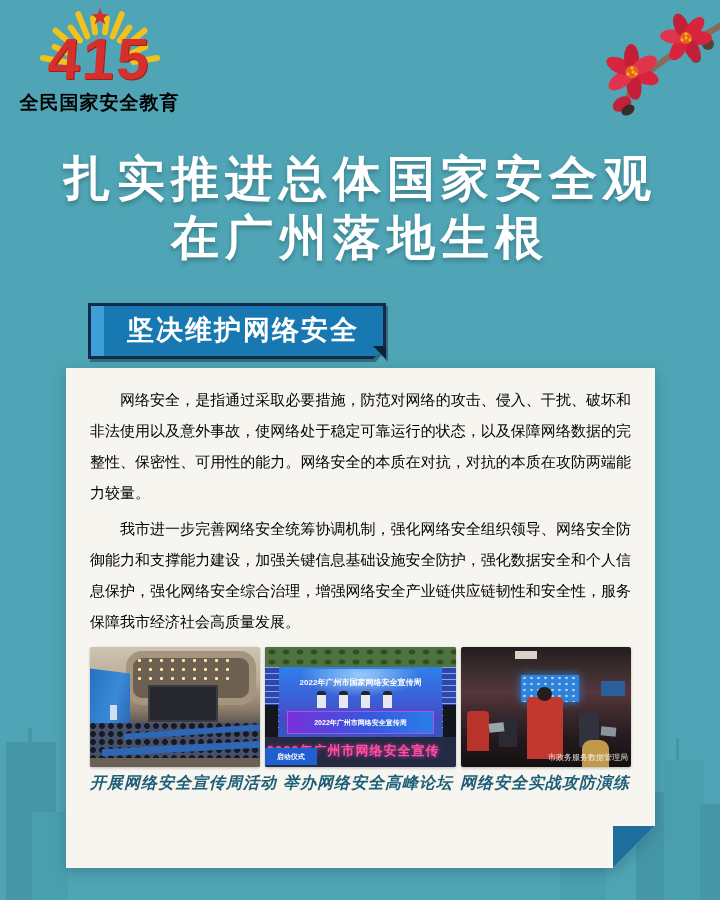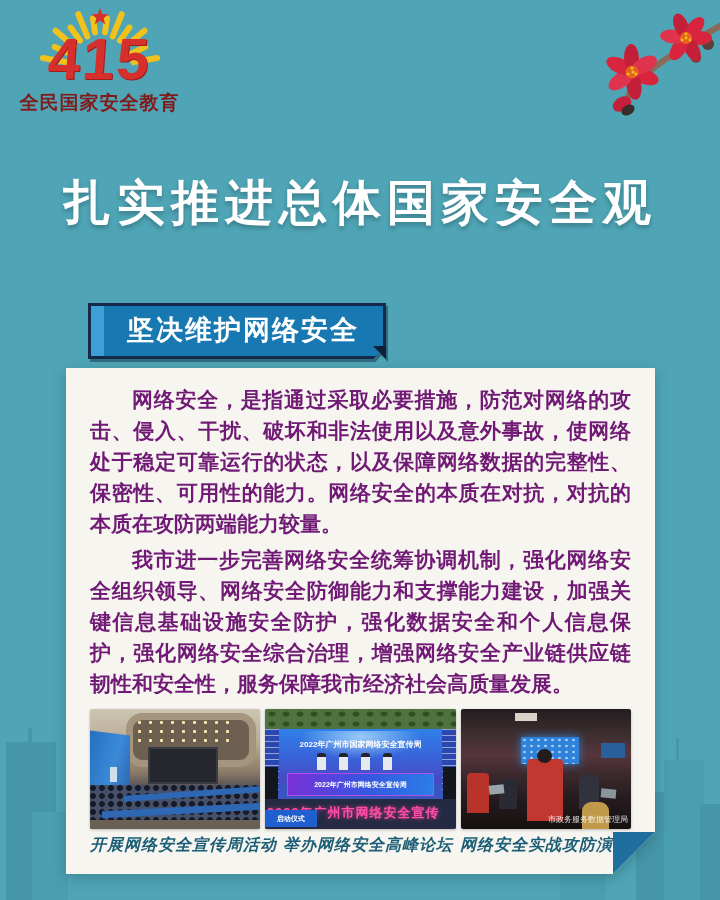--- a/index.html
+++ b/index.html
@@ -16,49 +16,49 @@
   .logo{position:absolute;left:12px;top:4px;width:175px;height:112px;}
   .logo svg{position:absolute;left:0;top:0;}
   .logo-number{
     position:absolute;left:0;right:0;top:26px;text-align:center;
     font-size:58px;font-weight:bold;color:#D6302C;
     transform:skewX(-4deg);letter-spacing:2px;line-height:1;
     text-shadow:1px 1px 0 #a01d1d;
   }
   .logo-subtitle{
     position:absolute;left:0;right:0;top:86px;text-align:center;
-    font-size:19px;font-weight:bold;color:#7f1d1d;letter-spacing:1px;
+    font-size:19px;font-weight:bold;color:#000000;letter-spacing:1px;
   }
   
   .flowers{position:absolute;right:0;top:0;width:150px;height:135px;}
   
   .title{position:absolute;left:0;right:0;top:150px;text-align:center;
     color:#FFFFFF;font-weight:bold;
     text-shadow:0 3px 4px rgba(25,60,70,0.38);}
-  .title .t-line{font-size:48px;line-height:1.22;letter-spacing:6px;margin-top:24px;}
+  .title .t-line{font-size:48px;line-height:1.22;letter-spacing:6px;}
   
   .badge-wrap{position:absolute;left:68px;top:303px;filter:drop-shadow(2px 3px 0 rgba(15,35,60,.45));padding-left:20px;}
   .badge{
     position:relative;background:#1879B2;border:3px solid #15294A;
     padding:6px 24px 8px 36px;
     clip-path:polygon(0 0,100% 0,100% calc(100% - 13px),calc(100% - 13px) 100%,0 100%);
   }
   .badge-stripe{position:absolute;left:0;top:0;bottom:0;width:13px;background:#3E9FD6;}
   .badge-label{font-size:27px;font-weight:bold;color:#FFFFFF;letter-spacing:2px;}
   .badge-fold{position:absolute;right:0;bottom:0;width:0;height:0;
     border-left:13px solid transparent;border-top:13px solid #0E2038;}
   
   .whitebox{position:absolute;left:66px;top:368px;width:589px;min-height:500px;
     filter:drop-shadow(0 4px 7px rgba(15,50,60,.28));}
   .box-bg{position:absolute;inset:0;background:#F7F5F0;
     clip-path:polygon(0 0,100% 0,100% calc(100% - 42px),calc(100% - 42px) 100%,0 100%);}
   .box-fold{position:absolute;right:0;bottom:0;width:0;height:0;
     border-right:42px solid transparent;border-top:42px solid #1E6F9E;}
   .box-content{position:relative;padding:16px 24px 18px 24px;}
-  .para{margin:0;font-size:21px;line-height:31px;font-weight:bold;color:#701a75;
+  .para{margin:0;font-size:15px;line-height:31px;font-weight:normal;color:#000000;
     text-indent:2em;text-align:justify;}
   .para + .para{margin-top:5px;}
   
   .photo-strip{display:flex;gap:5px;margin-top:10px;}
   .photo{position:relative;flex:1;height:120px;overflow:hidden;border-radius:2px;
     box-shadow:0 1px 3px rgba(0,0,0,.25);}
   .photo *{position:absolute;}
   
   .photo.p1{background:linear-gradient(180deg,#CDC4B3 0%,#BAAC95 28%,#8C7C68 52%,#4C4850 68%,#3A3F52 100%);}
   .p1-coffer{top:4px;left:36px;width:116px;height:40px;border:7px solid #A5957E;
@@ -201,20 +201,21 @@
       </g>
     </g>
 
     <ellipse cx="52" cy="104" rx="10" ry="7" fill="#C4203A" transform="rotate(-30 52 104)"></ellipse>
     <ellipse cx="58" cy="110" rx="7" ry="5" fill="#3A2C28" transform="rotate(-30 58 110)"></ellipse>
   </svg>
 </div>
 
 <div class="title">
   <div class="t-line">扎实推进总体国家安全观</div>
+  <div class="t-line">在广州落地生根</div>
 </div>
 
 <div class="badge-wrap">
   <div class="badge">
     <span class="badge-stripe"></span>
     <span class="badge-label">坚决维护网络安全</span>
   </div>
   <span class="badge-fold"></span>
 </div>
 

